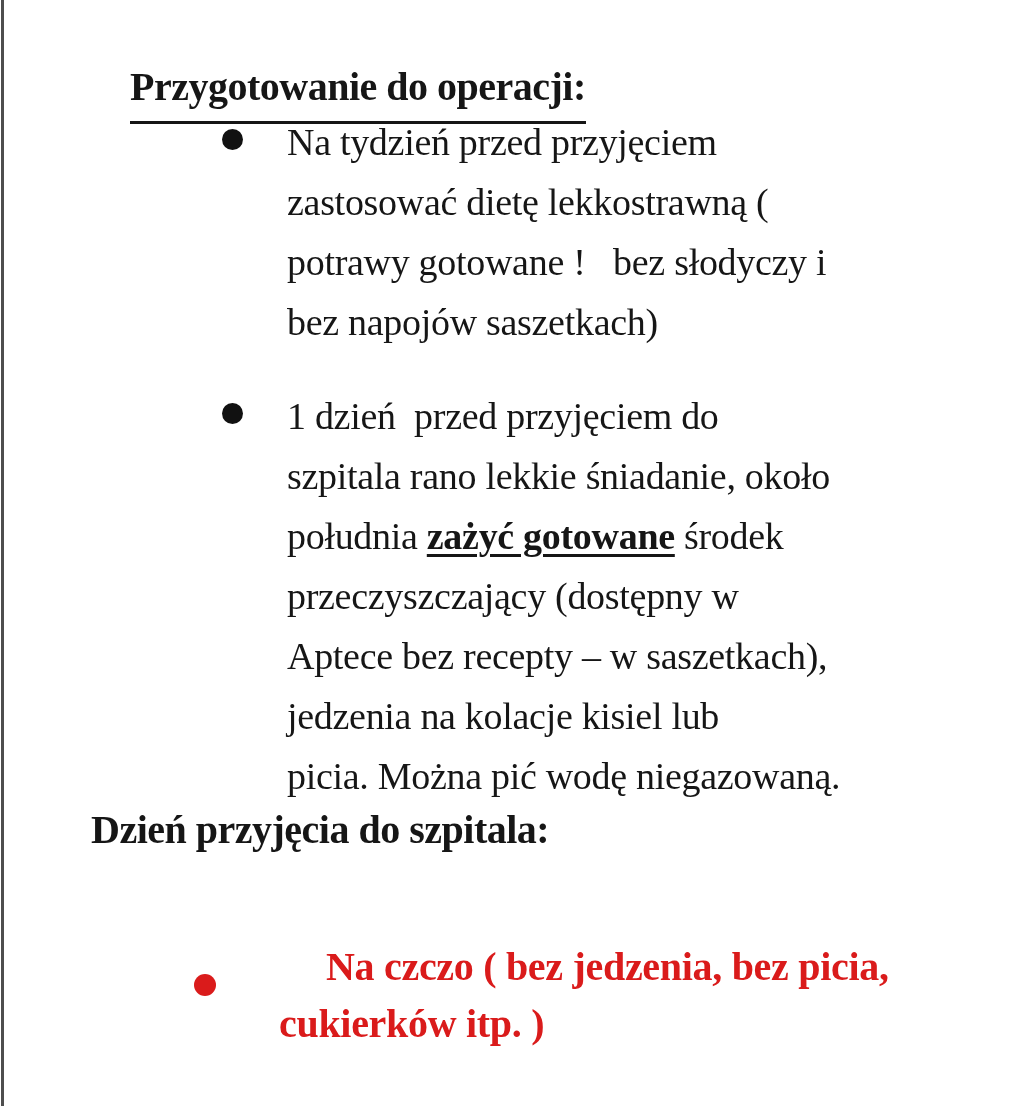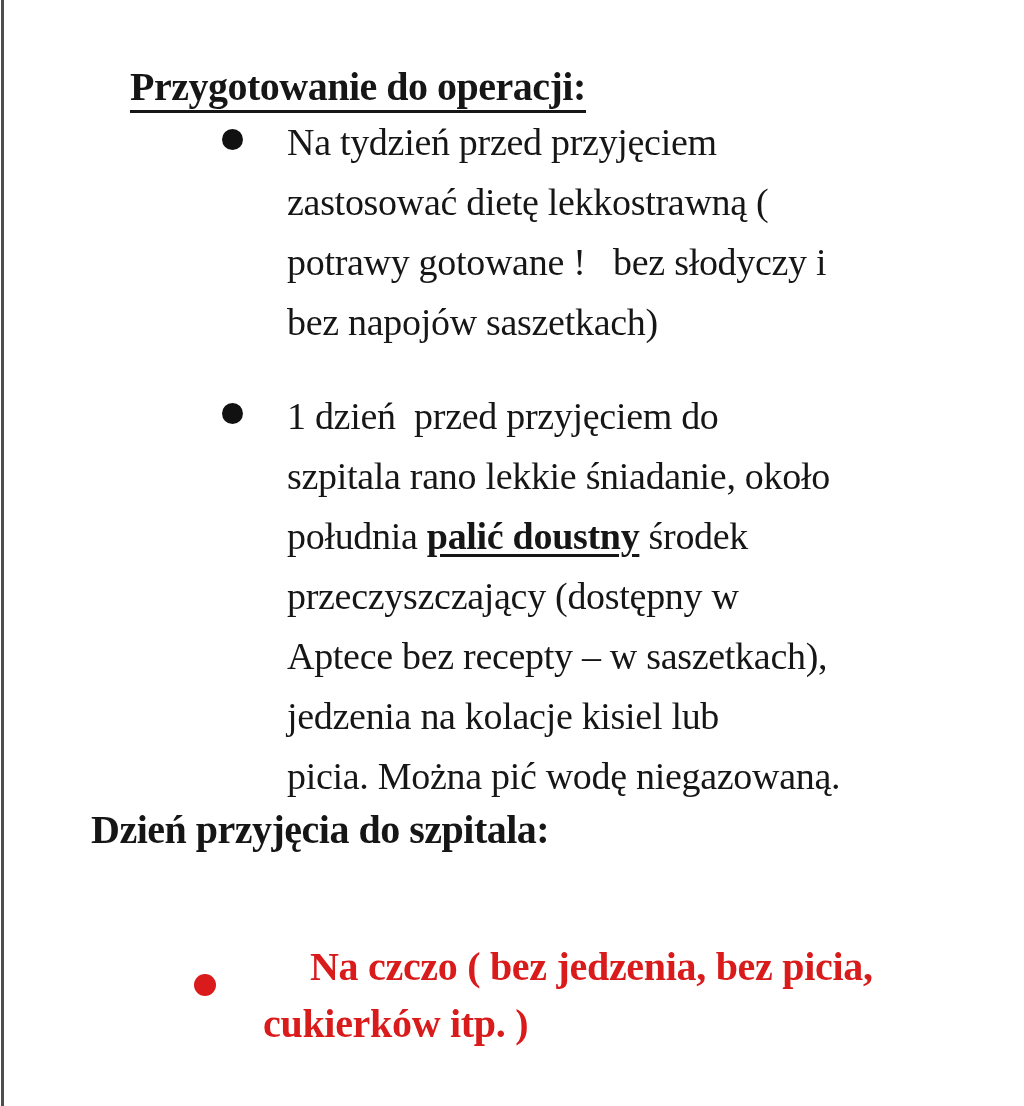--- a/index.html
+++ b/index.html
@@ -22,21 +22,21 @@
     position: absolute;
     left: 92px;
     font-size: 40px;
     font-weight: bold;
     white-space: pre;
     letter-spacing: -0.5px;
   }
   .heading-1 { top: 16px; }
   .heading-1 .underline {
     border-bottom: 3px solid #161616;
-    padding-bottom: 1px;
+    padding-bottom: 12px;
   }
   .heading-2 { left: 91px; top: 806px; }
   .list-item {
     position: absolute;
     left: 0;
     width: 852px;
   }
   .item-1 { top: 112px; }
   .item-2 { top: 386px; }
   .dot {
@@ -65,20 +65,21 @@
   .item-red { top: 938px; color: #da1b1b; }
   .item-red .dot { background: #da1b1b; left: 194px; top: 36px; width: 22px; height: 22px; }
   .line-red {
     padding-left: 263px;
     height: 57px;
     line-height: 57px;
     font-size: 40px;
     font-weight: bold;
     white-space: pre;
     letter-spacing: -0.3px;
+    margin-left: 16px;
   }
   .line-red.first { padding-left: 310px; }
 </style>
 </head>
 <body>
 
 <div class="page">
   <div class="left-border"></div>
 
   <div class="heading heading-1">
@@ -90,21 +91,21 @@
     <div class="line">Na tydzień przed przyjęciem</div>
     <div class="line">zastosować dietę lekkostrawną (</div>
     <div class="line">potrawy gotowane !   bez słodyczy i</div>
     <div class="line">bez napojów saszetkach)</div>
   </div>
 
   <div class="list-item item-2">
     <span class="dot"></span>
     <div class="line">1 dzień  przed przyjęciem do</div>
     <div class="line">szpitala rano lekkie śniadanie, około</div>
-    <div class="line"><span>południa </span><span class="emph">palić doustny</span><span> środek</span></div>
+    <div class="line"><span>południa </span><span class="emph">zażyć gotowane</span><span> środek</span></div>
     <div class="line">przeczyszczający (dostępny w</div>
     <div class="line">Aptece bez recepty – w saszetkach),</div>
     <div class="line">jedzenia na kolacje kisiel lub</div>
     <div class="line">picia. Można pić wodę niegazowaną.</div>
   </div>
 
   <div class="heading heading-2">Dzień przyjęcia do szpitala:</div>
 
   <div class="list-item item-red">
     <span class="dot"></span>

